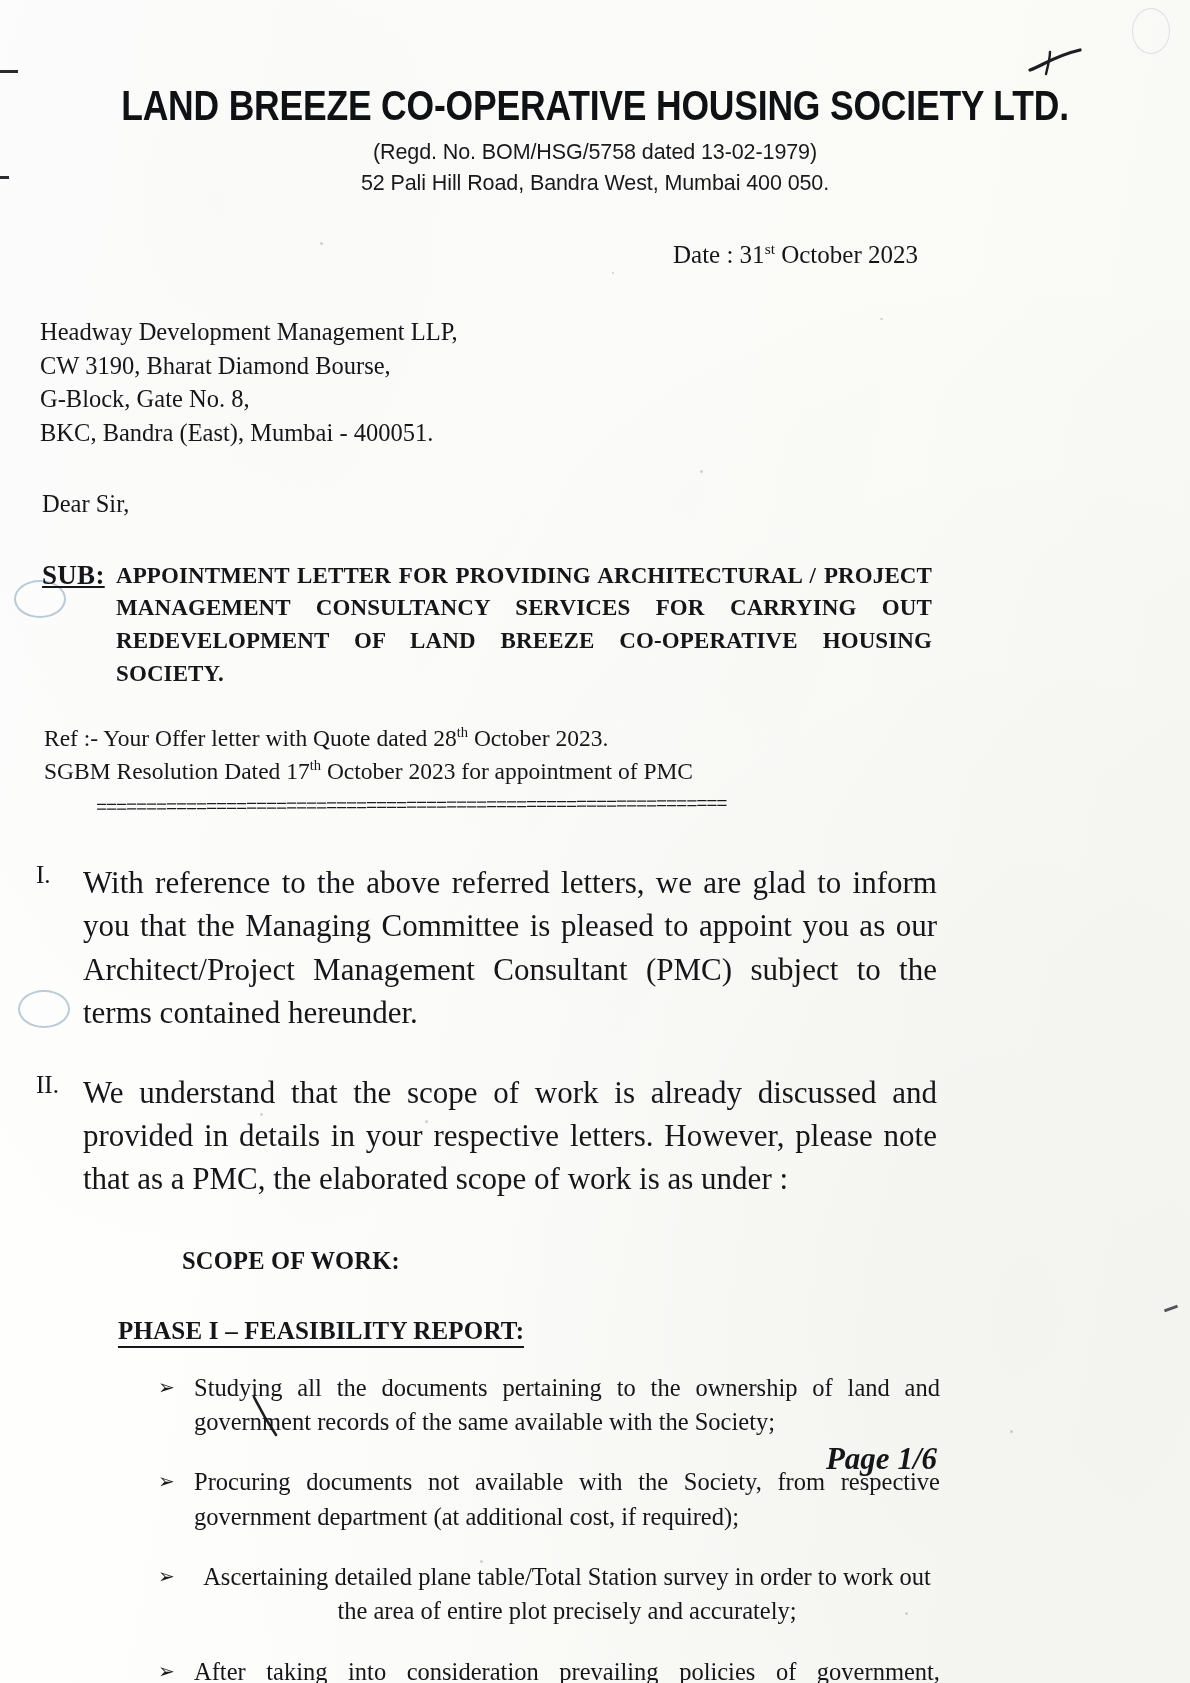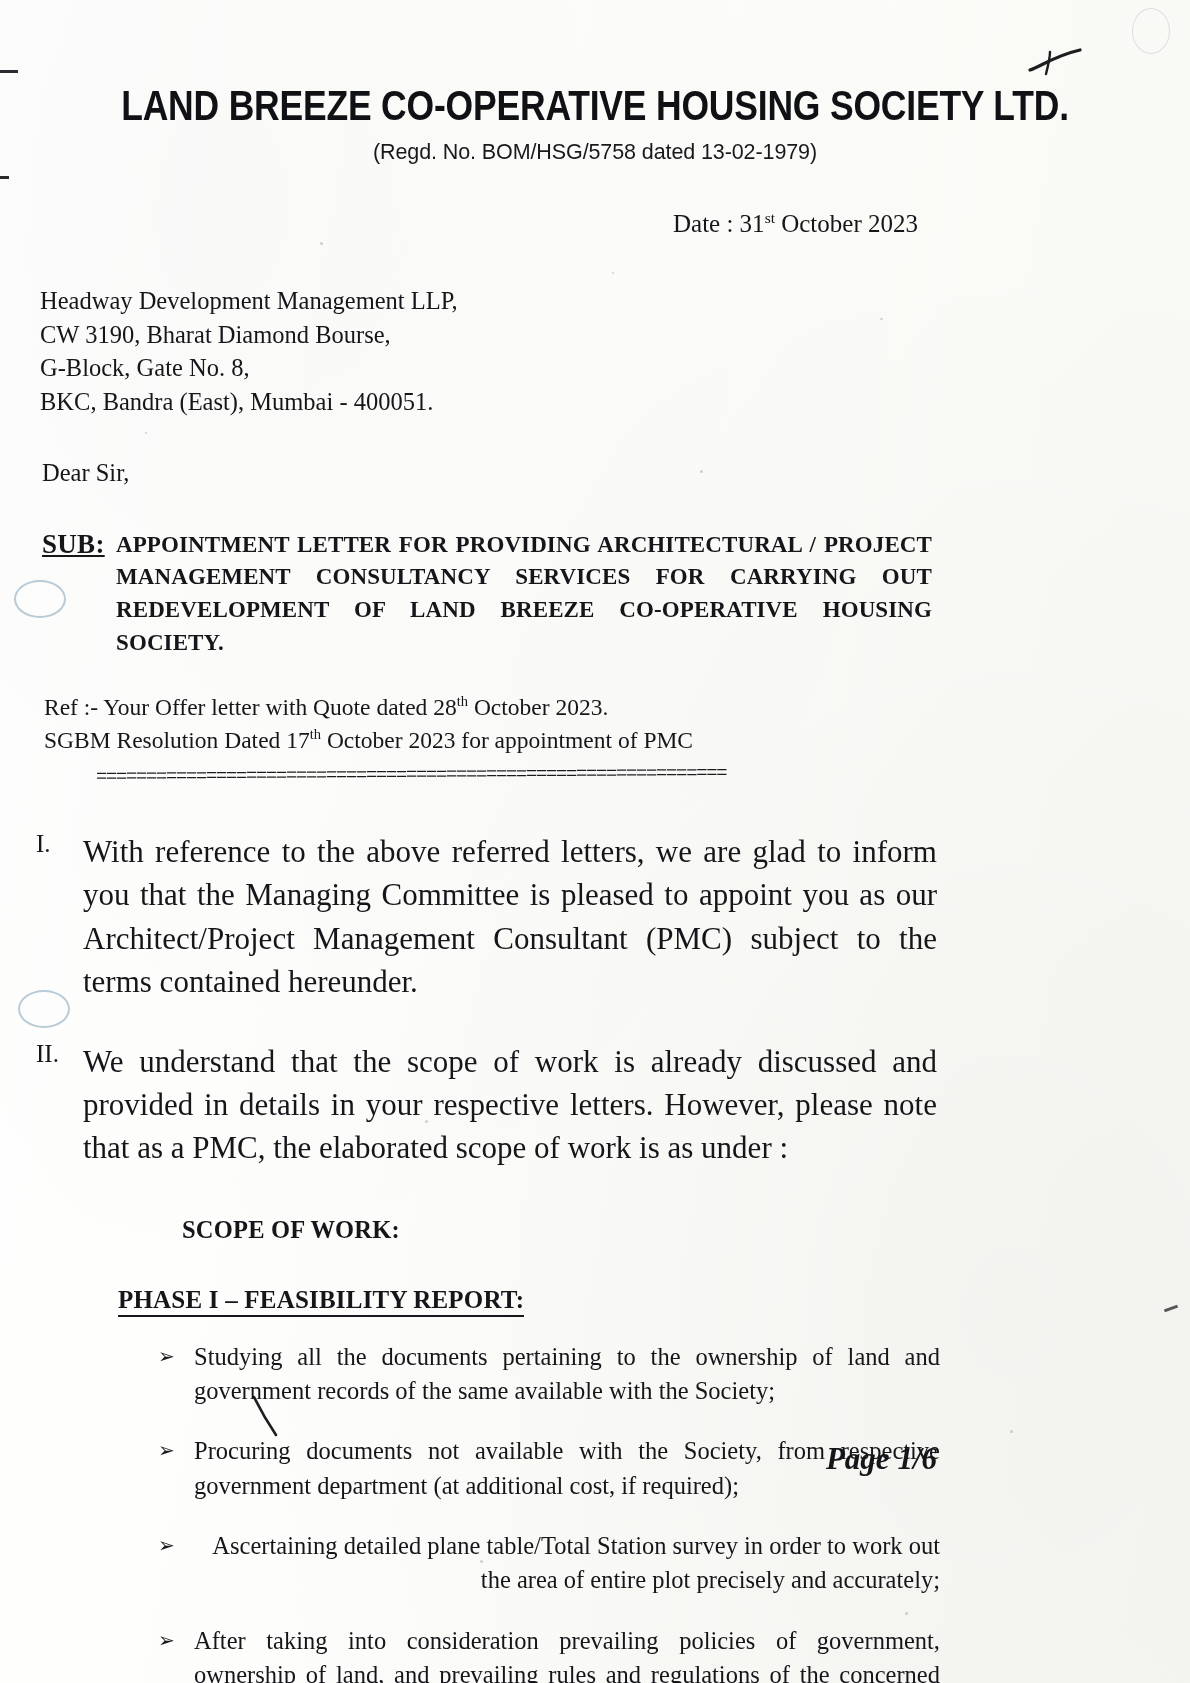--- a/index.html
+++ b/index.html
@@ -204,21 +204,21 @@
     font-size: 20px;
     line-height: 1.62;
     color: #17181b;
   }
   .bullet-text {
     flex: 1 1 auto;
     font-size: 24.5px;
     line-height: 1.40;
     text-align: justify;
   }
-  .bullet-text.nojustify { text-align: right; }
+  .bullet-text.nojustify { text-align: center; }
 
   
   .footer {
     position: absolute;
     right: 253px;
     bottom: 206px;
     font-weight: bold;
     font-style: italic;
     font-size: 31px;
     z-index: 4;
@@ -271,20 +271,21 @@
   <span class="speck" style="left:260px; top:1113px; width:3px; height:3px;"></span>
   <span class="speck" style="left:1010px; top:1430px; width:3px; height:3px;"></span>
   <span class="speck" style="left:480px; top:1560px; width:3px; height:3px;"></span>
   <span class="speck" style="left:905px; top:1612px; width:3px; height:3px;"></span>
 
   <div class="content">
 
     <div class="letterhead">
       <div class="society-name">LAND BREEZE CO-OPERATIVE HOUSING SOCIETY LTD.</div>
       <div class="regd-line">(Regd. No. BOM/HSG/5758 dated 13-02-1979)</div>
+      <div class="addr-line">52 Pali Hill Road, Bandra West, Mumbai 400 050.</div>
     </div>
 
     <div class="date-row"><span>Date : 31</span><sup class="ord">st</sup><span> October 2023</span></div>
 
     <div class="recipient">
       <div>Headway Development Management LLP,</div>
       <div>CW 3190, Bharat Diamond Bourse,</div>
       <div>G-Block, Gate No. 8,</div>
       <div>BKC, Bandra (East), Mumbai - 400051.</div>
     </div>

